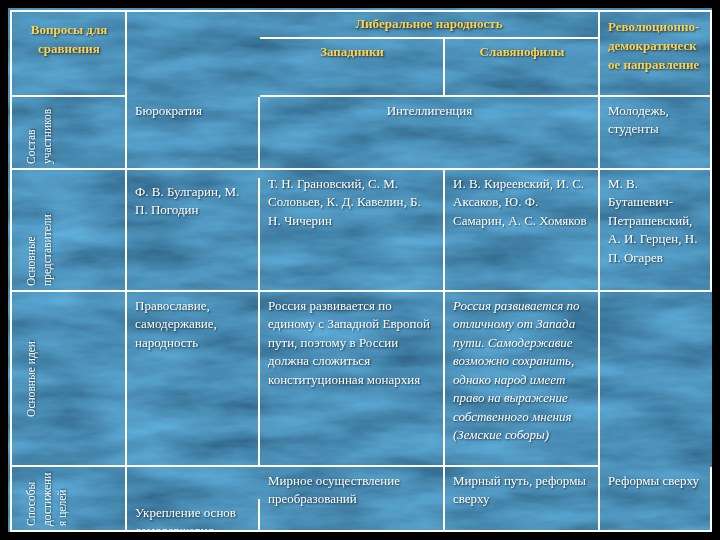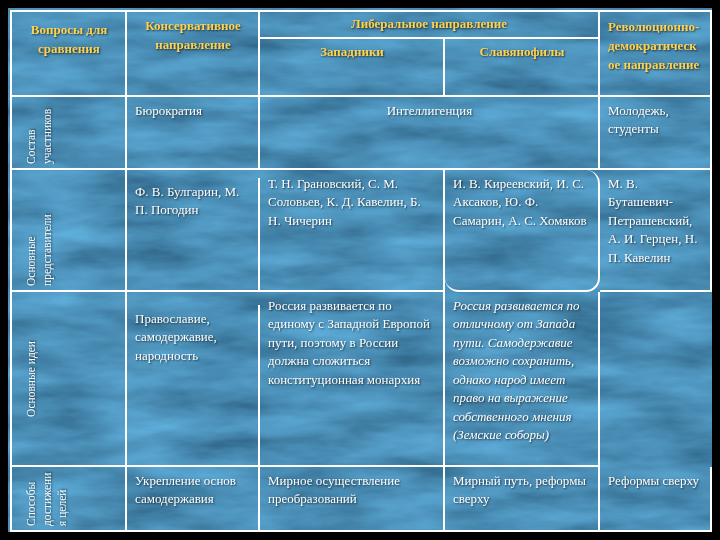--- a/index.html
+++ b/index.html
@@ -41,23 +41,23 @@
     font-weight:bold;text-align:center;
     font-size:13px;line-height:1.45;
   }
   .h-questions   {grid-area:1/1/3/2;padding-top:9px;}
   .h-conservative{grid-area:1/2/3/3;padding-top:5px;}
   .h-liberal     {grid-area:1/3/2/5;display:flex;align-items:center;justify-content:center;padding:0;}
   .h-west        {grid-area:2/3/3/4;padding-top:4px;}
   .h-slav        {grid-area:2/4/3/5;padding-top:4px;}
   .h-rev         {grid-area:1/5/3/6;text-align:left;padding-top:6px;}
   .r1l{grid-area:3/1;} .r1c{grid-area:3/2;} .r1lib{grid-area:3/3/4/5;text-align:center;} .r1r{grid-area:3/5;}
-  .r2l{grid-area:4/1;} .r2c{grid-area:4/2;margin-top:8px;} .r2w{grid-area:4/3;} .r2s{grid-area:4/4;border-radius:14px;} .r2r{grid-area:4/5;}
-  .r3l{grid-area:5/1;} .r3c{grid-area:5/2;margin-top:13px;} .r3w{grid-area:5/3;} .r3s{grid-area:5/4;font-style:italic;} .r3r{grid-area:5/5;}
-  .r4l{grid-area:6/1;} .r4c{grid-area:6/2;} .r4w{grid-area:6/3;} .r4s{grid-area:6/4;} .r4r{grid-area:6/5;}
+  .r2l{grid-area:4/1;} .r2c{grid-area:4/2;margin-top:8px;} .r2w{grid-area:4/3;} .r2s{grid-area:4/4;} .r2r{grid-area:4/5;}
+  .r3l{grid-area:5/1;} .r3c{grid-area:5/2;} .r3w{grid-area:5/3;} .r3s{grid-area:5/4;font-style:italic;} .r3r{grid-area:5/5;}
+  .r4l{grid-area:6/1;} .r4c{grid-area:6/2;margin-top:32px;} .r4w{grid-area:6/3;} .r4s{grid-area:6/4;} .r4r{grid-area:6/5;}
   .rot-cell{display:flex;align-items:center;justify-content:flex-start;padding:4px 2px 4px 12px;}
   .rot{
     writing-mode:vertical-rl;
     transform:rotate(180deg);
     font-size:11.5px;line-height:1.35;
     max-height:100%;word-break:break-word;
   }
 </style>
 </head>
 <body>
@@ -73,40 +73,39 @@
                   0 0 0 0 1"></feColorMatrix>
       </filter>
     </defs>
     <rect width="704" height="524" fill="#14426f"></rect>
     <rect width="704" height="524" filter="url(#waterfx)"></rect>
   </svg>
 
   <div class="tbl">
 
     <div class="cell hdr h-questions">Вопросы для сравнения</div>
-    <div class="cell hdr h-conservative">Консервативное направление</div>
-    <div class="cell hdr h-liberal">Либеральное направление</div>
+    <div class="cell hdr h-liberal">Либеральное народность</div>
     <div class="cell hdr h-west">Западники</div>
     <div class="cell hdr h-slav">Славянофилы</div>
     <div class="cell hdr h-rev">Революционно-демократическое направление</div>
 
     <div class="cell rot-cell r1l">
       <div class="rot">Состав участников</div>
     </div>
     <div class="cell r1c">Бюрократия</div>
     <div class="cell r1lib">Интеллигенция</div>
     <div class="cell r1r">Молодежь, студенты</div>
 
     <div class="cell rot-cell r2l">
       <div class="rot">Основные представители</div>
     </div>
     <div class="cell r2c">Ф. В. Булгарин, М. П. Погодин</div>
     <div class="cell r2w">Т. Н. Грановский, С. М. Соловьев, К. Д. Кавелин, Б. Н. Чичерин</div>
     <div class="cell r2s">И. В. Киреевский, И. С. Аксаков, Ю. Ф. Самарин, А. С. Хомяков</div>
-    <div class="cell r2r">М. В. Буташевич-Петрашевский, А. И. Герцен, Н. П. Кавелин</div>
+    <div class="cell r2r">М. В. Буташевич-Петрашевский, А. И. Герцен, Н. П. Огарев</div>
 
     <div class="cell rot-cell r3l">
       <div class="rot">Основные идеи</div>
     </div>
     <div class="cell r3c">Православие, самодержавие, народность</div>
     <div class="cell r3w">Россия развивается по единому с Западной Европой пути, поэтому в России должна сложиться конституционная монархия</div>
     <div class="cell r3s">Россия развивается по отличному от Запада пути. Самодержавие возможно сохранить, однако народ имеет право на выражение собственного мнения (Земские соборы)</div>
 
     <div class="cell rot-cell r4l">
       <div class="rot">Способы достижения целей</div>

